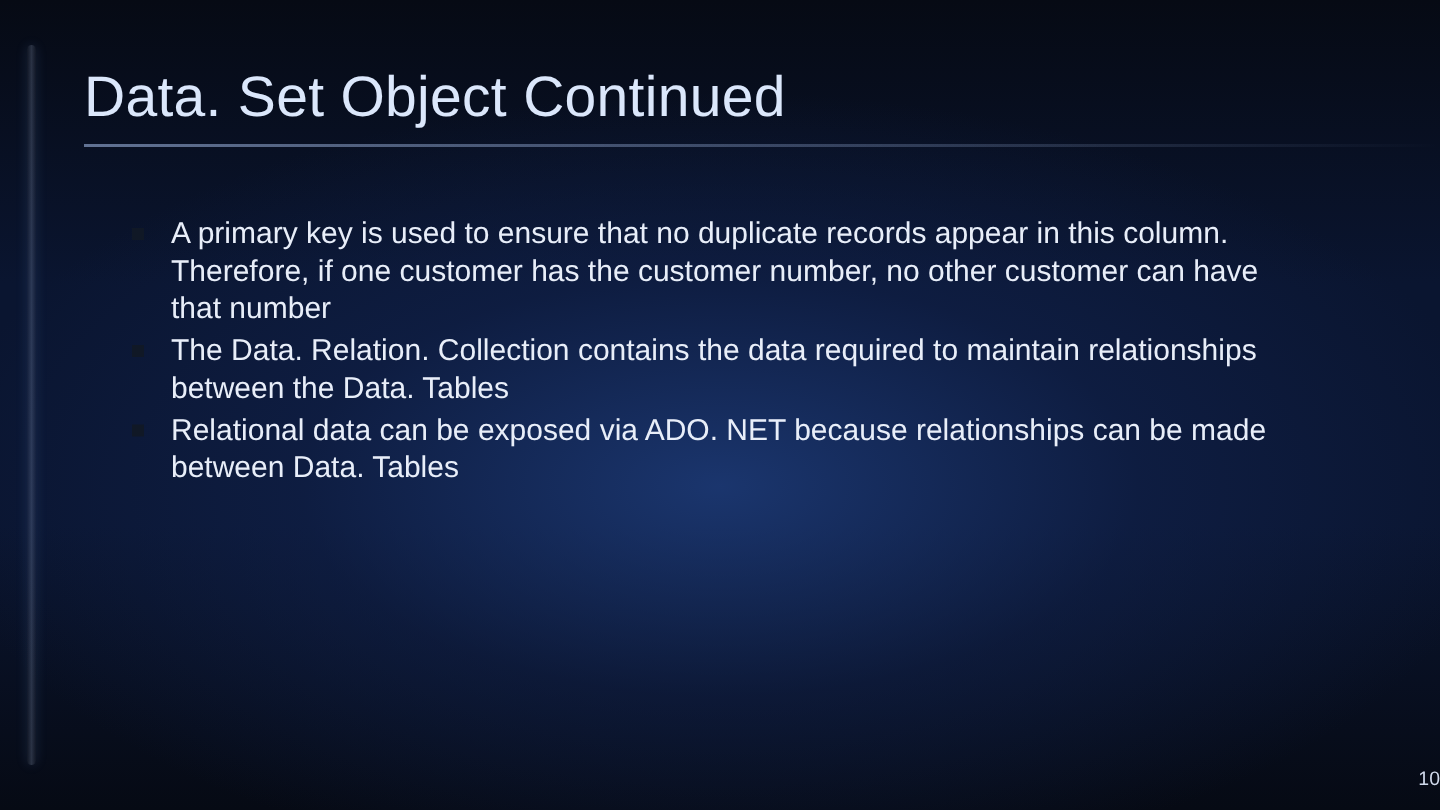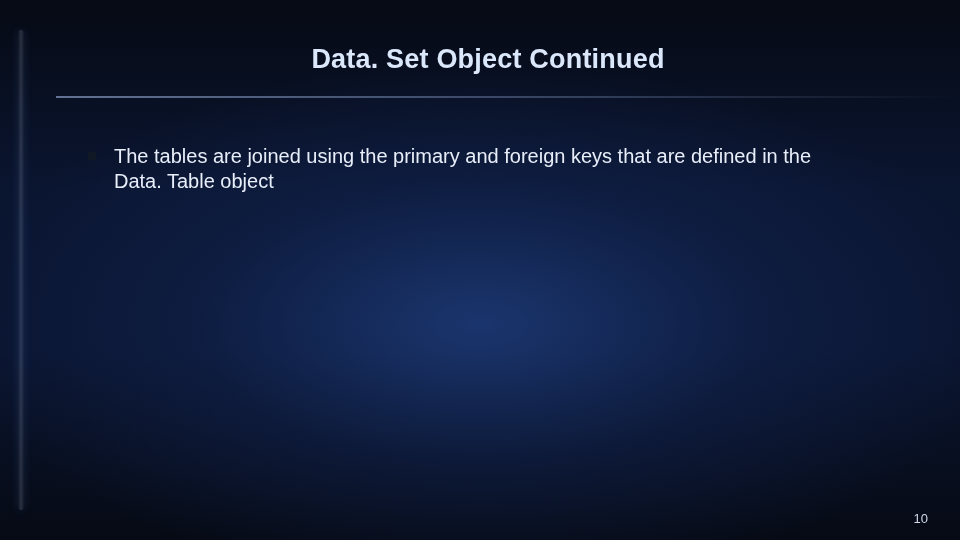--- a/index.html
+++ b/index.html
@@ -28,25 +28,24 @@
     width: 6px;
     background: linear-gradient(to right, rgba(180,200,235,0.05), rgba(180,200,235,0.2), rgba(180,200,235,0.05));
     border-radius: 3px;
     box-shadow: 0 0 8px rgba(120,160,230,0.15);
   }
   .title {
     position: absolute;
     left: 56px;
     top: 44px;
     right: 40px;
-    font-size: 27px;
-    font-weight: 700;
+    font-size: 38px;
+    font-weight: 400;
     color: #dbe7fb;
     letter-spacing: 0.2px;
-    text-align: center;
   }
   .title-underline {
     position: absolute;
     left: 56px;
     right: 0;
     top: 96px;
     height: 2px;
     background: linear-gradient(to right, rgba(170,195,240,0.55) 0%, rgba(170,195,240,0.25) 60%, rgba(170,195,240,0) 100%);
   }
   .bullets {
@@ -70,33 +69,35 @@
     content: "";
     position: absolute;
     left: 0;
     top: 8px;
     width: 8px;
     height: 8px;
     background: #101826;
   }
   .pagenum {
     position: absolute;
-    right: 32px;
+    right: 0;
     bottom: 14px;
     font-size: 13px;
     color: #cfd8ea;
   }
 </style>
 </head>
 <body>
 
 <div class="slide">
   <div class="left-rail"></div>
 
   <div class="title">Data. Set Object Continued</div>
   <div class="title-underline"></div>
 
   <ul class="bullets">
-    <li><span>The tables are joined using the primary and foreign keys that are defined in the Data. Table object</span></li>
+    <li><span>A primary key is used to ensure that no duplicate records appear in this column. Therefore, if one customer has the customer number, no other customer can have that number</span></li>
+    <li><span>The Data. Relation. Collection contains the data required to maintain relationships between the Data. Tables</span></li>
+    <li><span>Relational data can be exposed via ADO. NET because relationships can be made between Data. Tables</span></li>
   </ul>
 
   <div class="pagenum">10</div>
 </div>
 
 </body></html>

